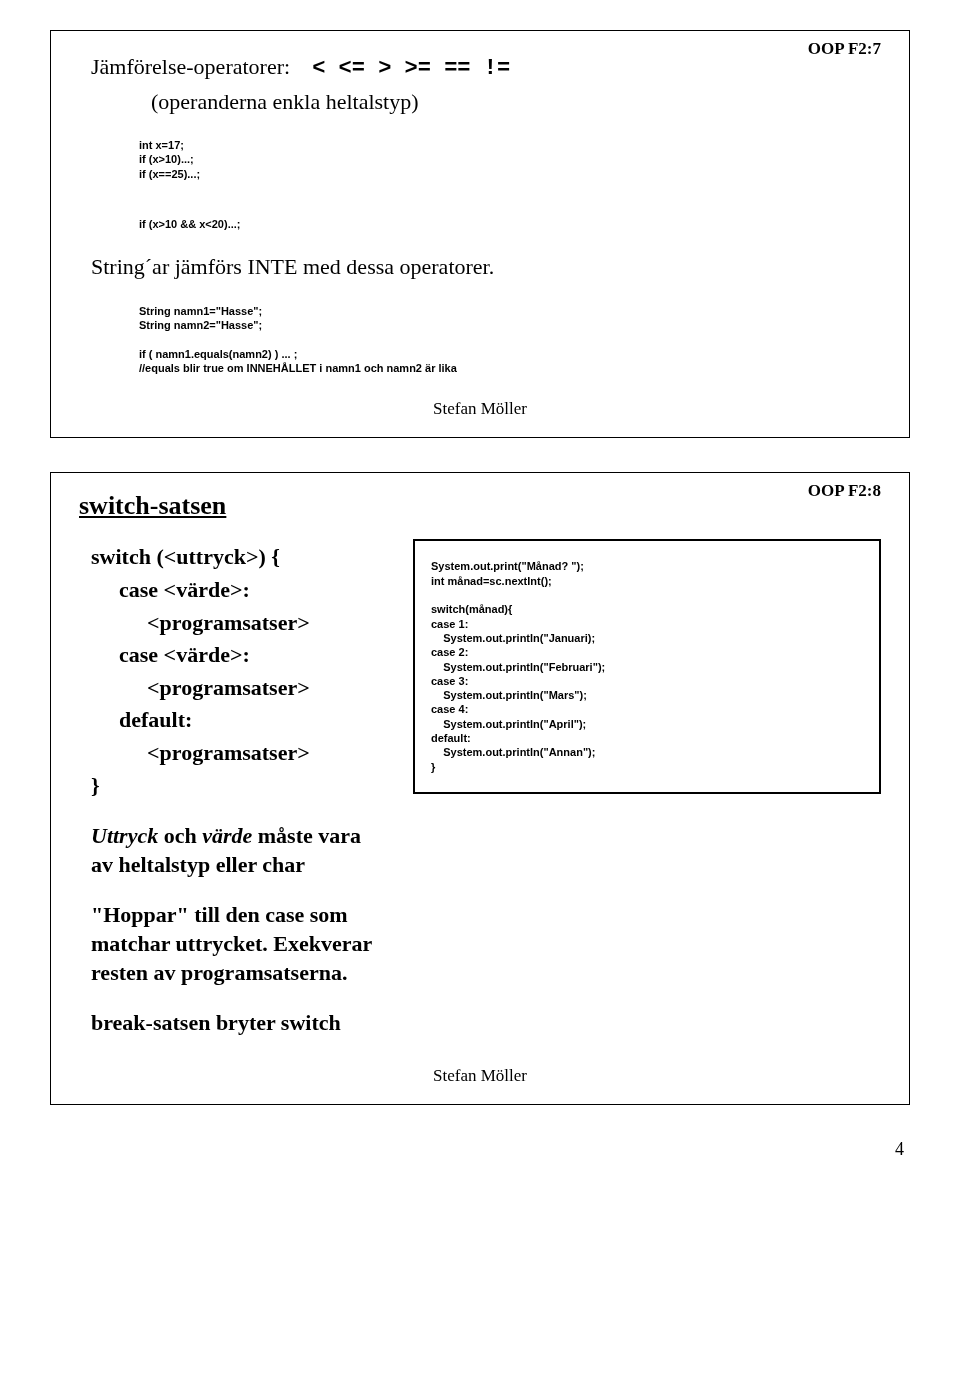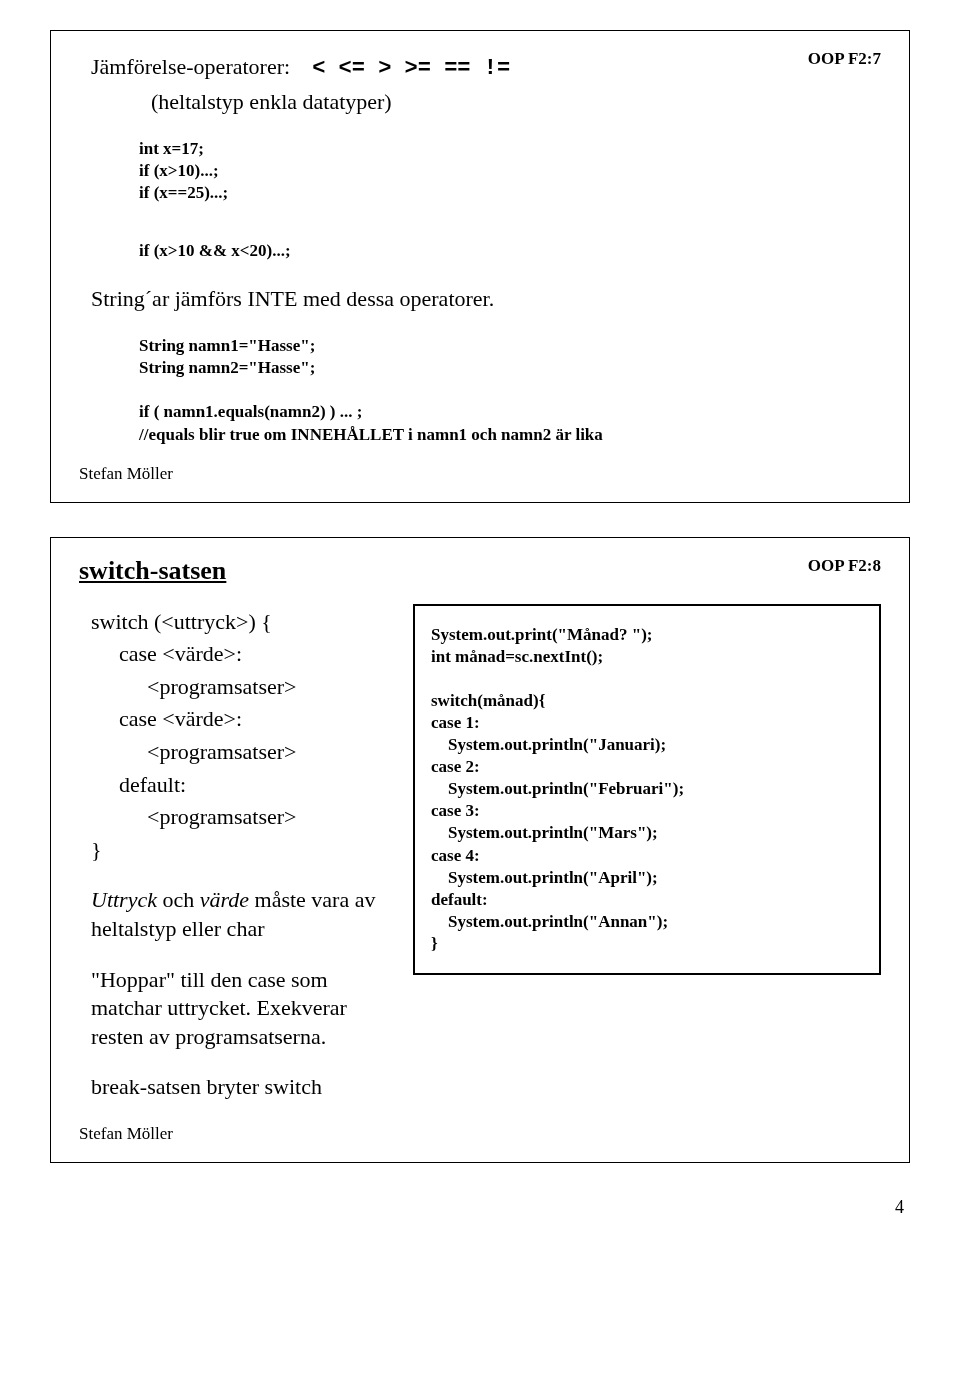--- a/index.html
+++ b/index.html
@@ -18,58 +18,59 @@
       position: relative;
     }
     .section-heading {
       font-size: 26px;
       font-weight: bold;
       text-decoration: underline;
       margin: 0 0 18px 0;
     }
     .top-right {
       position: absolute;
-      top: 18px;
+      top: 8px;
       right: 28px;
       font-weight: bold;
       font-size: 17px;
     }
     .serif-line {
       font-size: 22px;
       margin: 4px 12px;
       line-height: 1.3;
     }
     .mono {
-      font-family: Liberation Serif, serif;
+      font-family: Liberation Sans, sans-serif;
       font-weight: bold;
-      font-size: 17px;
+      font-size: 11px;
       white-space: pre;
       margin: 4px 0;
       line-height: 1.3;
     }
     .mono-inline {
       font-family: "Courier New", Courier, monospace;
       font-weight: bold;
     }
     .gap {
       height: 14px;
     }
     .indent1 { padding-left: 60px; }
     .author {
-      text-align: left;
+      text-align: center;
       font-size: 17px;
-      margin-top: 18px;
+      margin-top: 24px;
     }
     .two-col {
       display: flex;
       gap: 24px;
       align-items: flex-start;
     }
     .col-left {
       flex: 0 0 310px;
+      font-weight: bold;
     }
     .col-right {
       flex: 1;
     }
     .code-box {
       border: 2px solid #000;
       padding: 14px 16px;
     }
     .italic { font-style: italic; text-align: right; }
     .page-num {
@@ -83,21 +84,21 @@
 <body>
 
 <div class="section-box">
   <div class="top-right">OOP F2:7</div>
 
   <div class="serif-line">
     <span>Jämförelse-operatorer:</span>
     &nbsp;&nbsp;
     <span class="mono-inline">&lt;   &lt;=   &gt;   &gt;=   ==   !=</span>
   </div>
-  <div class="serif-line indent1">(heltalstyp enkla datatyper)</div>
+  <div class="serif-line indent1">(operanderna enkla heltalstyp)</div>
 
   <div class="gap"></div>
   <div class="mono indent1">int x=17;
 if (x&gt;10)...;
 if (x==25)...;</div>
 
   <div class="gap"></div>
 
   <div class="gap"></div>
   <div class="mono indent1">if (x&gt;10 &amp;&amp; x&lt;20)...;</div>

